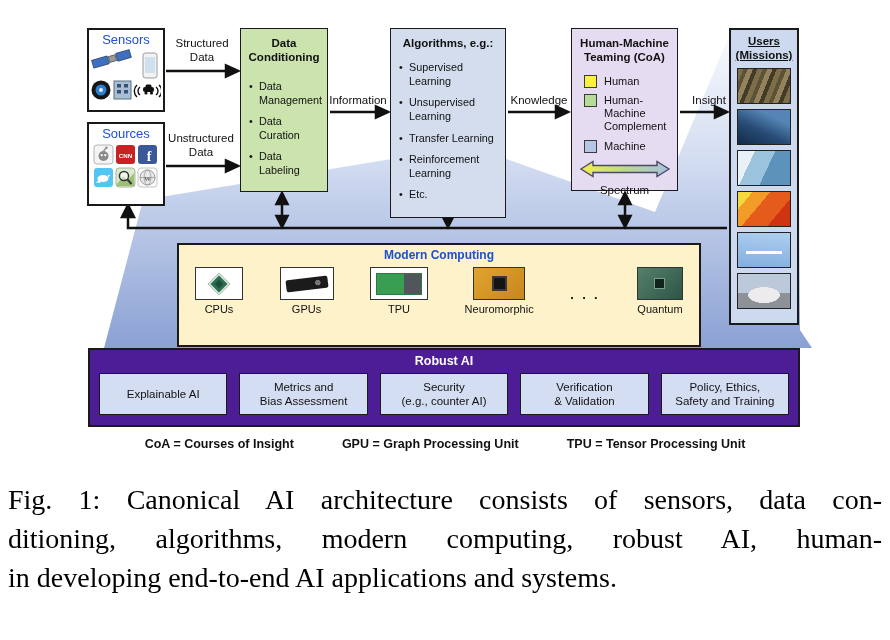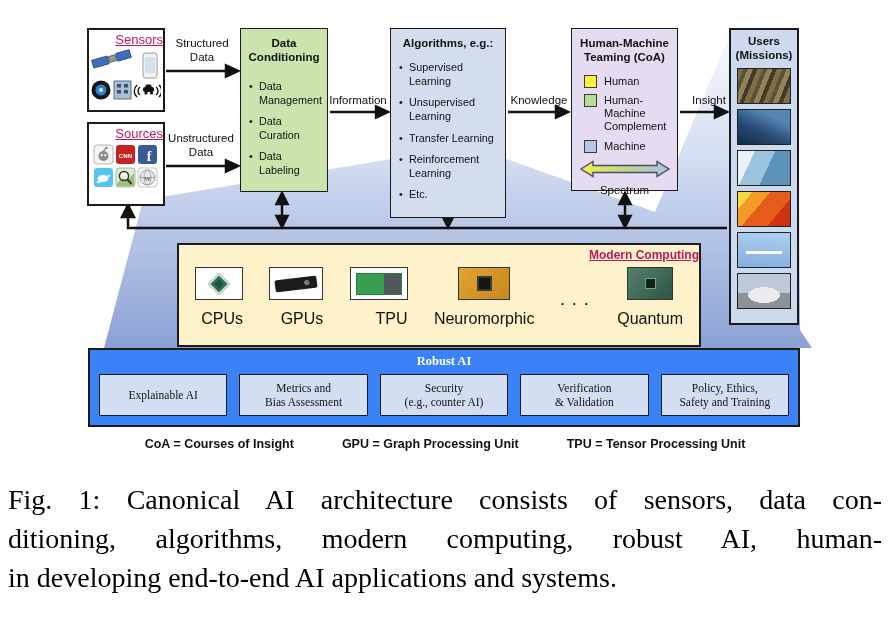--- a/index.html
+++ b/index.html
@@ -1,30 +1,30 @@
 <!DOCTYPE html>
 <html><head>
 <meta charset="utf-8">
 <style>
   html,body{margin:0;padding:0;background:#fff;}
   .page{position:relative;width:890px;height:640px;background:#fff;font-family:"Liberation Sans",sans-serif;overflow:hidden;}
   svg.overlay{position:absolute;left:0;top:0;z-index:0;}
   .box{position:absolute;box-sizing:border-box;border:2px solid #1a1a1a;z-index:2;}
   .lbl{position:absolute;z-index:2;font-size:11.5px;color:#111;text-align:center;line-height:1.25;}
-  .btitle{font-weight:bold;text-align:right;color:#be185d;text-decoration:underline;}
+  .btitle{font-weight:bold;text-align:center;color:#1d4ed8;}
   
   .whitebox{background:#fff;}
   .whitebox .btitle{font-weight:normal;font-size:13px;margin-top:2px;}
   
   .dcbox{background:#cbe3ad;}
   .algbox{background:#d3ddee;}
   .hmtbox{background:#e6dcf2;}
   .usersbox{background:#ccd9ee;}
   .mcbox{background:#fdf2ca;}
-  .robustbox{background:#3b82f6;font-family:Liberation Serif, serif;}
+  .robustbox{background:#4c1d95;}
   .boxtitle2{font-weight:bold;font-size:11.5px;text-align:center;line-height:1.25;color:#111;padding-top:7px;}
   .bullets{padding:0 6px 0 8px;margin-top:14px;}
   .bullets.tight{margin-top:10px;}
   .bitem{display:flex;font-size:10.8px;line-height:1.3;color:#111;margin-bottom:7px;}
   .bitem .dot{width:10px;flex:0 0 10px;}
   
   .legend{padding:0 0 0 12px;margin-top:10px;}
   .litem{display:flex;gap:7px;font-size:11px;line-height:1.2;color:#111;margin-bottom:6px;}
   .sw{flex:0 0 13px;width:13px;height:13px;border:1.5px solid #3a3a3a;box-sizing:border-box;margin-top:0px;}
   .sw-human{background:#f9f13c;}
@@ -43,21 +43,21 @@
   
   .mcrow{display:flex;justify-content:space-between;align-items:flex-start;padding:5px 16px 0 16px;}
   .mcitem{text-align:center;}
   .hw{height:33px;background:#fff;border:1.5px solid #333;box-sizing:border-box;display:flex;align-items:center;justify-content:center;margin:0 auto;overflow:hidden;}
   .hw-cpu{width:48px;}  .hw-cpu .c1{width:16px;height:16px;background:#1e4d3a;transform:rotate(45deg);box-shadow:inset 0 0 0 2px #d8e2d8,inset 0 0 0 5px #2a6f52;}
   .hw-gpu{width:54px;}  .hw-gpu .c1{width:42px;height:12px;border-radius:2px;transform:rotate(-7deg);background:radial-gradient(circle at 76% 50%,#777 2.5px,#1b1b1b 3px);}
   .hw-tpu{width:58px;}  .hw-tpu .c1{width:46px;height:22px;background:linear-gradient(90deg,#3a9e52 0 62%,#50565c 62%);border:1px solid #2c7a40;box-sizing:border-box;}
   .hw-neuro{width:52px;background:linear-gradient(135deg,#e0a42f,#c8871d);} .hw-neuro .c1{width:15px;height:15px;background:#141414;border:2px solid #3a3a3a;box-sizing:border-box;}
   .hw-custom{width:54px;background:linear-gradient(160deg,#5c1d1d 0 45%,#8a2f2f 45% 55%,#471313 55%);} .hw-custom .c1{width:46px;height:5px;background:#ddd;transform:rotate(-35deg);}
   .hw-quantum{width:46px;background:linear-gradient(135deg,#55806b,#2e5547);} .hw-quantum .c1{width:11px;height:11px;background:#10231c;border:1.5px solid #7aa08c;box-sizing:border-box;}
-  .mclabel{font-size:16px;color:#111;margin-top:10px;white-space:nowrap;text-align:right;}
+  .mclabel{font-size:11px;color:#111;margin-top:3px;white-space:nowrap;}
   .mcellipsis{font-size:13px;font-weight:bold;color:#111;align-self:center;margin-top:12px;letter-spacing:2px;}
   
   .rrow{display:flex;gap:12px;padding:0 9px;margin-top:5px;}
   .rbox{flex:1;height:42px;background:#d3def2;border:1.5px solid #1a1a1a;box-sizing:border-box;display:flex;flex-direction:column;justify-content:center;text-align:center;font-size:11.5px;line-height:1.25;color:#111;}
   .rtitle{color:#fff;font-weight:bold;font-size:12.5px;text-align:center;margin-top:4px;}
   
   .abbrev{position:absolute;left:0;top:437px;width:890px;display:flex;justify-content:center;gap:48px;font-size:12.5px;font-weight:bold;color:#111;z-index:2;}
   
   .caption{position:absolute;left:8px;top:480px;width:874px;font-family:"Liberation Serif",serif;font-size:28px;line-height:39px;color:#000;z-index:2;}
   .cap-just{text-align:justify;text-align-last:justify;}
@@ -277,21 +277,21 @@
               <stop offset="1" stop-color="#a9c0e2"></stop>
           </linearGradient>
         </defs>
         <polygon points="2,10 14,2.5 14,6.5 78,6.5 78,2.5 90,10 78,17.5 78,13.5 14,13.5 14,17.5" fill="url(#specG)" stroke="#4a4a66" stroke-width="1.4"></polygon>
       </svg>
     </div>
     <div class="spec-label">Spectrum</div>
   </div>
 
   <div class="box usersbox" style="left:729px;top:28px;width:70px;height:297px;">
-    <div class="boxtitle2" style="padding-top:4px;">
+    <div class="boxtitle2" style="padding-top:4px;text-decoration:underline;">
       <div>Users</div>
       <div>(Missions)</div>
     </div>
     <div style="margin-top:5px;">
       <div class="ph ph-soldiers"></div>
       <div class="ph ph-ops"></div>
       <div class="ph ph-medical"></div>
       <div class="ph ph-weather"></div>
       <div class="ph ph-uav"></div>
       <div class="ph ph-car"></div>

